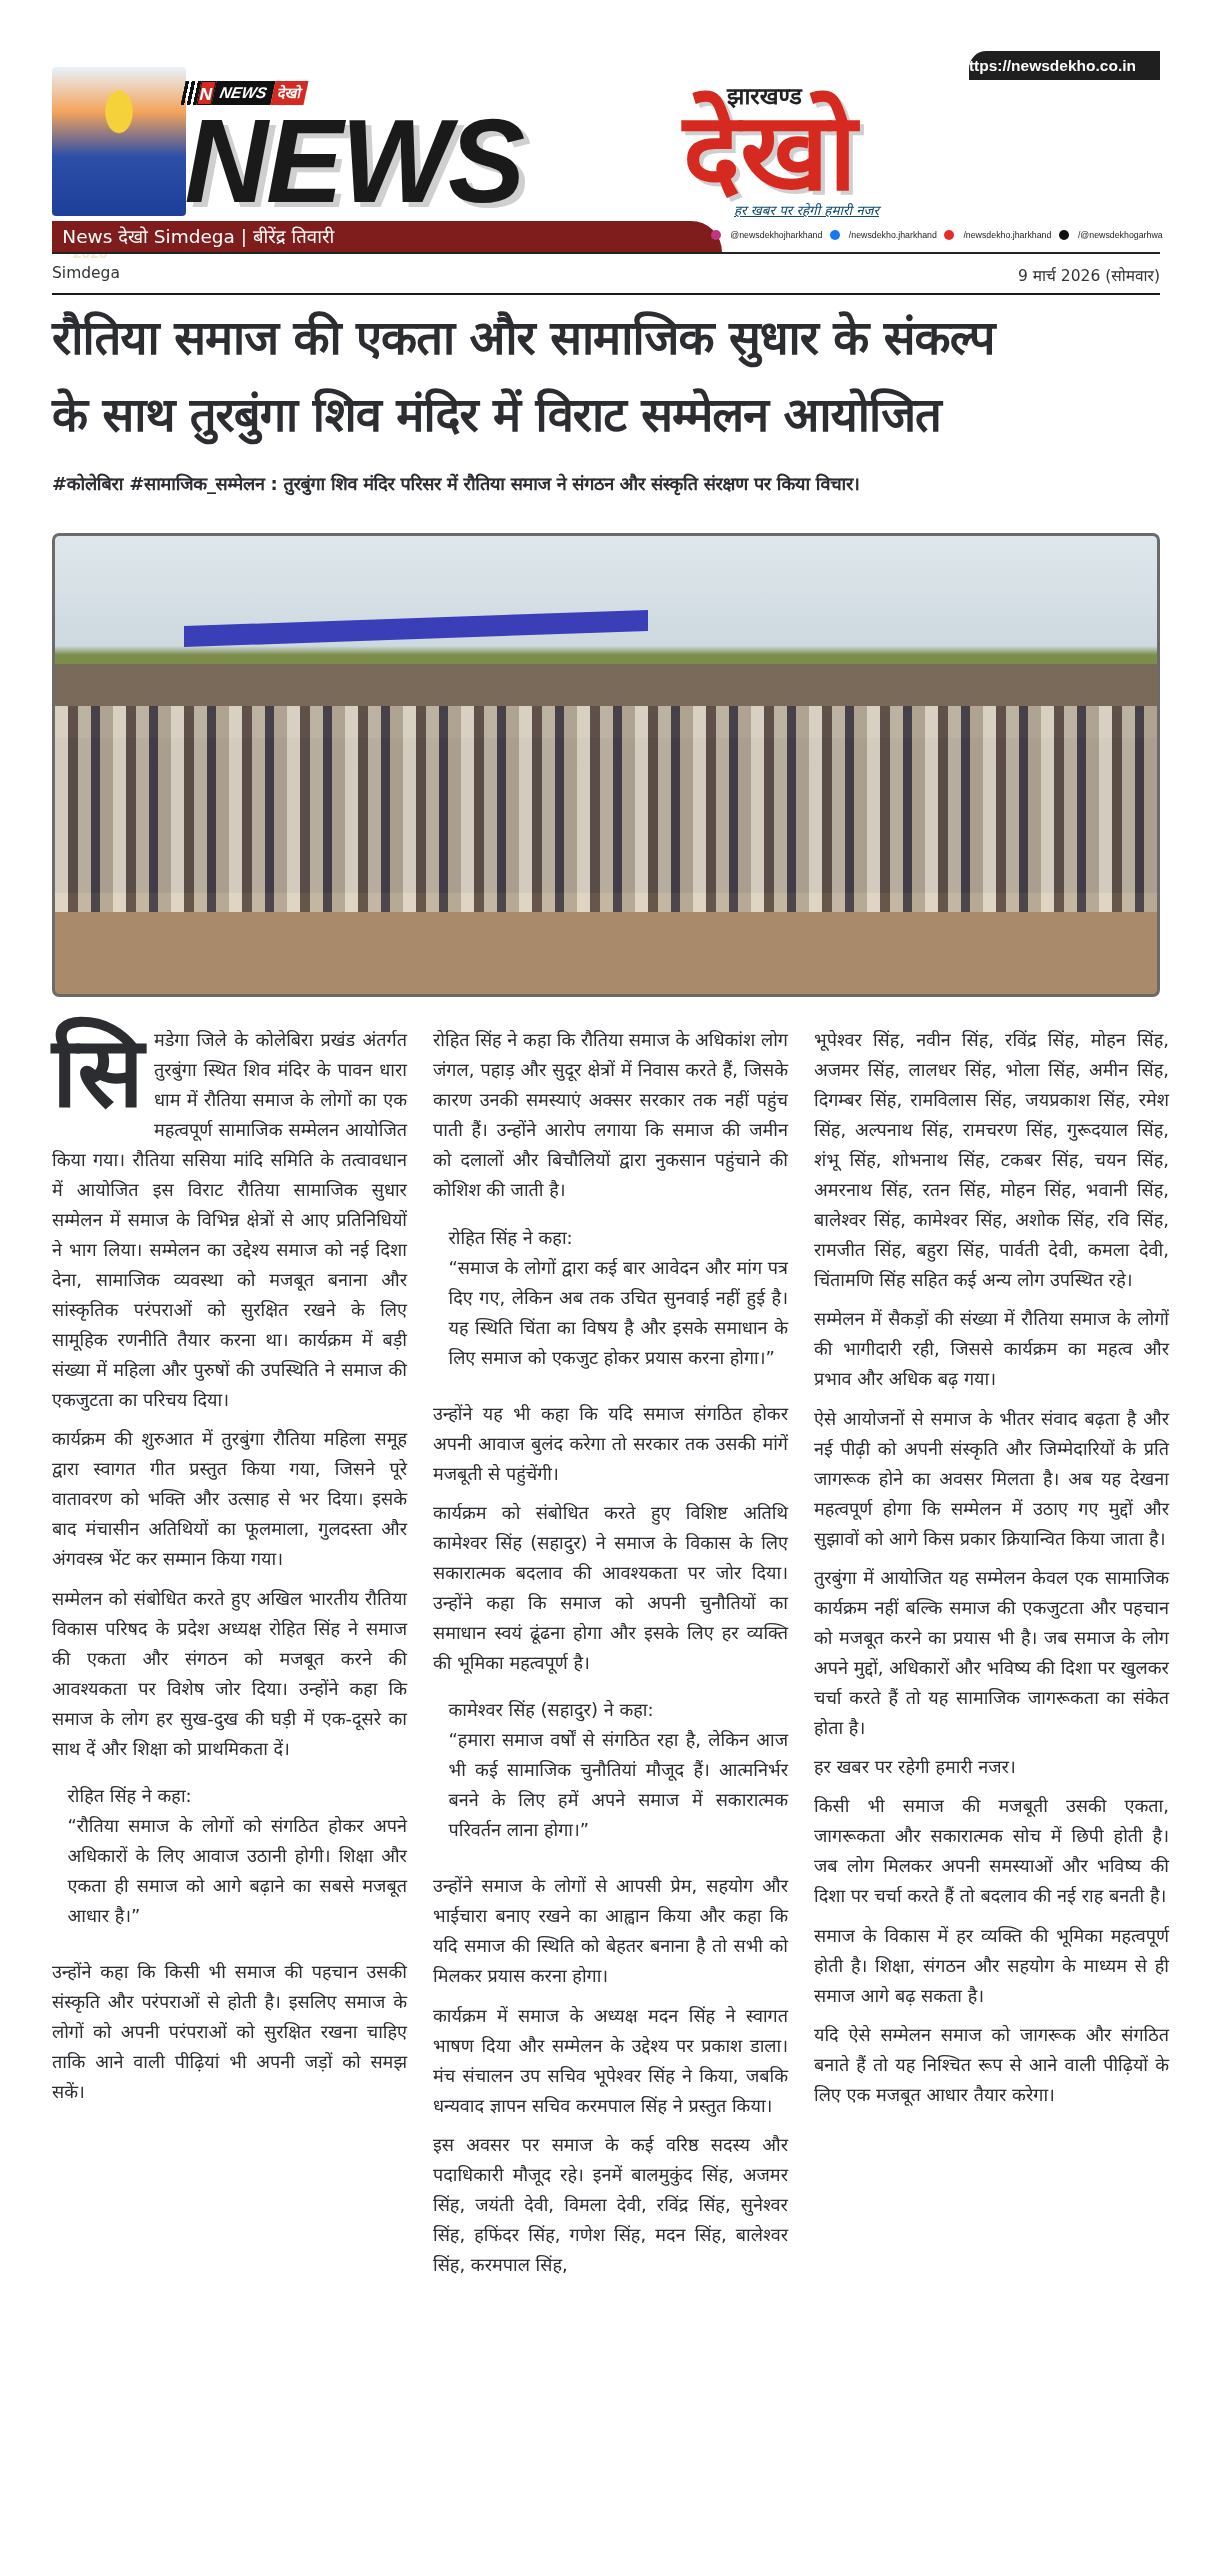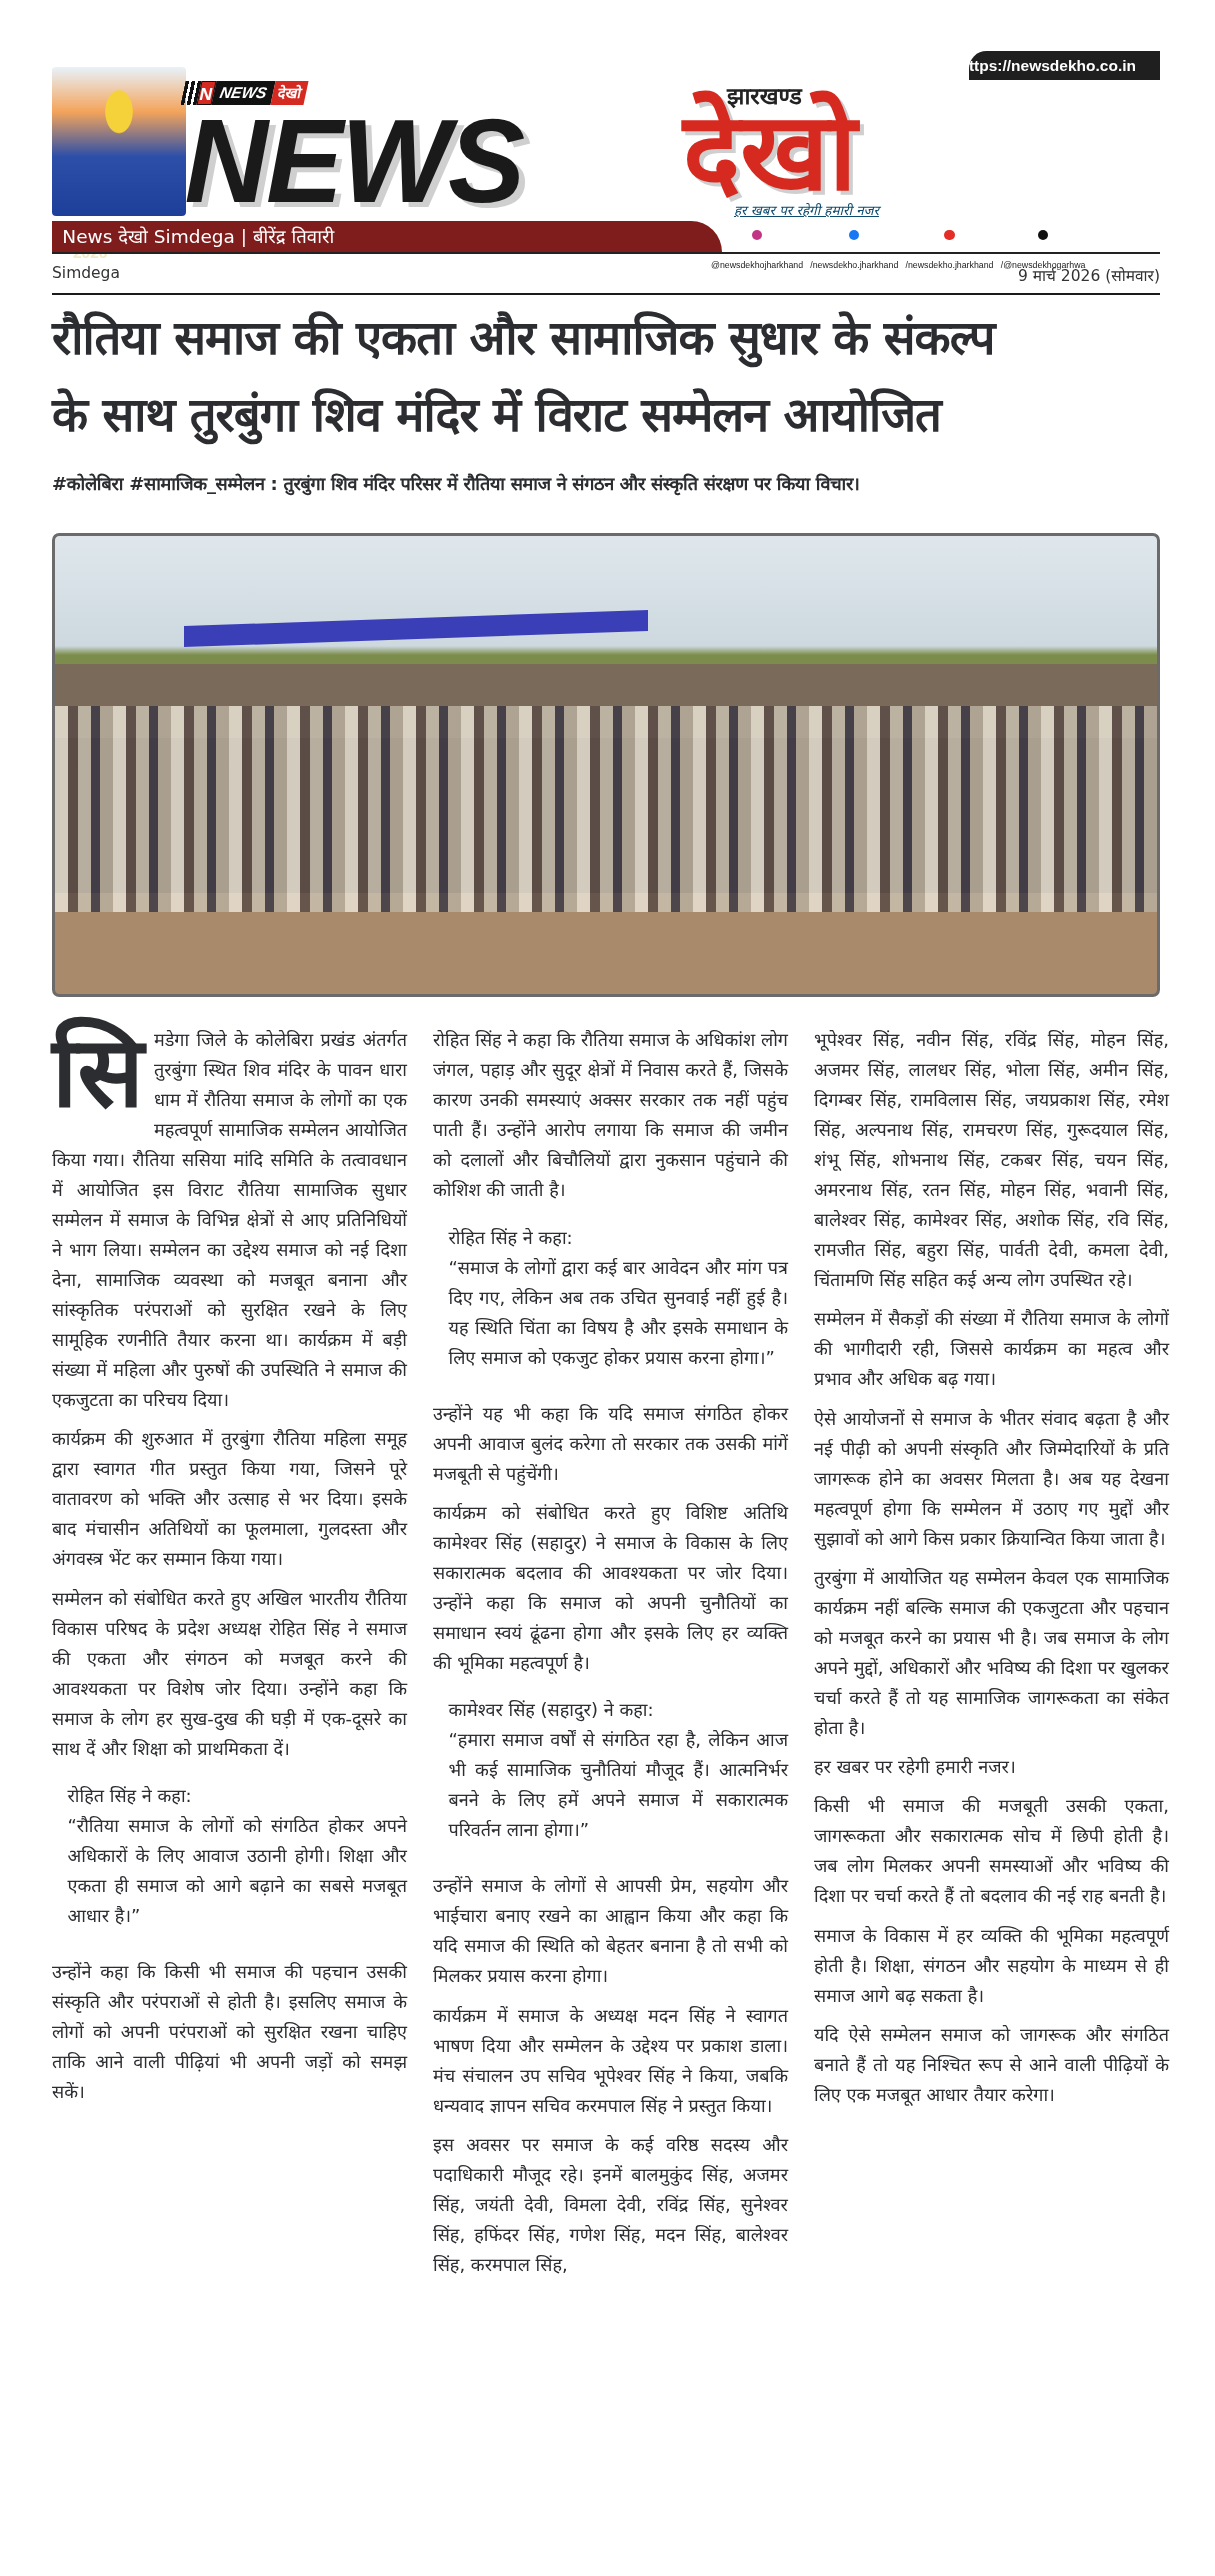--- a/index.html
+++ b/index.html
@@ -52,21 +52,21 @@
   .tagline { position: absolute; left: 682px; top: 155px; font: italic 13.4px "DejaVu Sans", sans-serif; color: #0c4a6e; text-decoration: underline; }
   .black-strip {
     position: absolute; left: 0; top: 175px; width: 670px; height: 31px;
     background: #7f1d1d; border-radius: 0 46px 0 0;
     color: #fff; font: 18.5px "DejaVu Sans", sans-serif; line-height: 31px; padding-left: 10.3px;
   }
   .socials {
     position: absolute; left: 659px; top: 184px; display: flex; gap: 7.2px; align-items: center;
     font: 8.8px "Liberation Sans", sans-serif; color: #222;
   }
-  .socials .s { display: flex; align-items: center; gap: 20px; flex-direction: column; }
+  .socials .s { display: flex; gap: 9px; }
   .socials i { display: inline-block; width: 10.3px; height: 10.3px; border-radius: 50%; }
   .mast-rule { position: absolute; left: 0; top: 206px; width: 1108px; height: 1.5px; background: #222; }
 
   .dateline {
     position: absolute; left: 52px; top: 264px; width: 1108px;
     display: flex; justify-content: space-between; font: 15.5px "DejaVu Sans", sans-serif; color: #333;
   }
   .date-rule { position: absolute; left: 52px; top: 293px; width: 1108px; height: 1.5px; background: #1a1a1a; }
 
   .headline {

